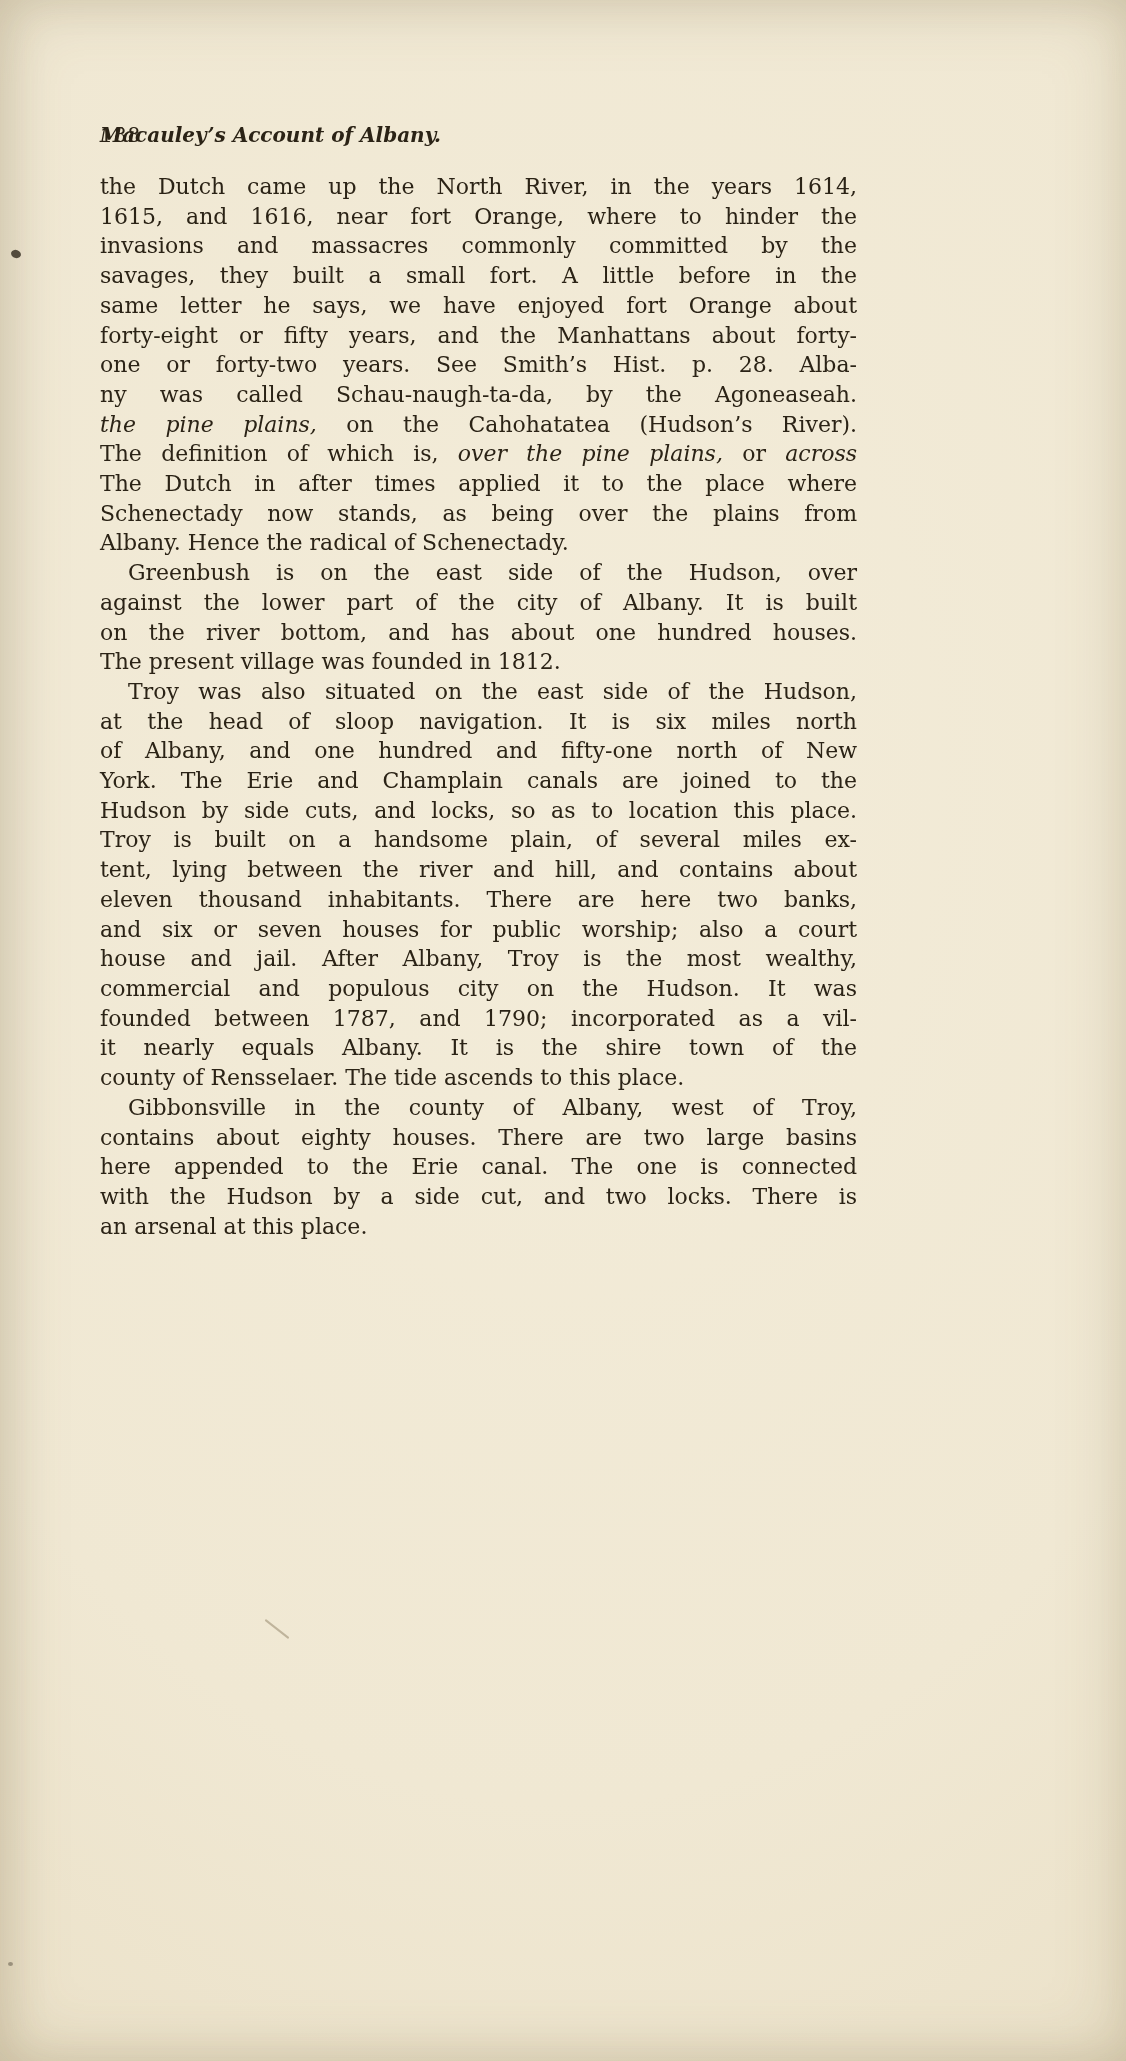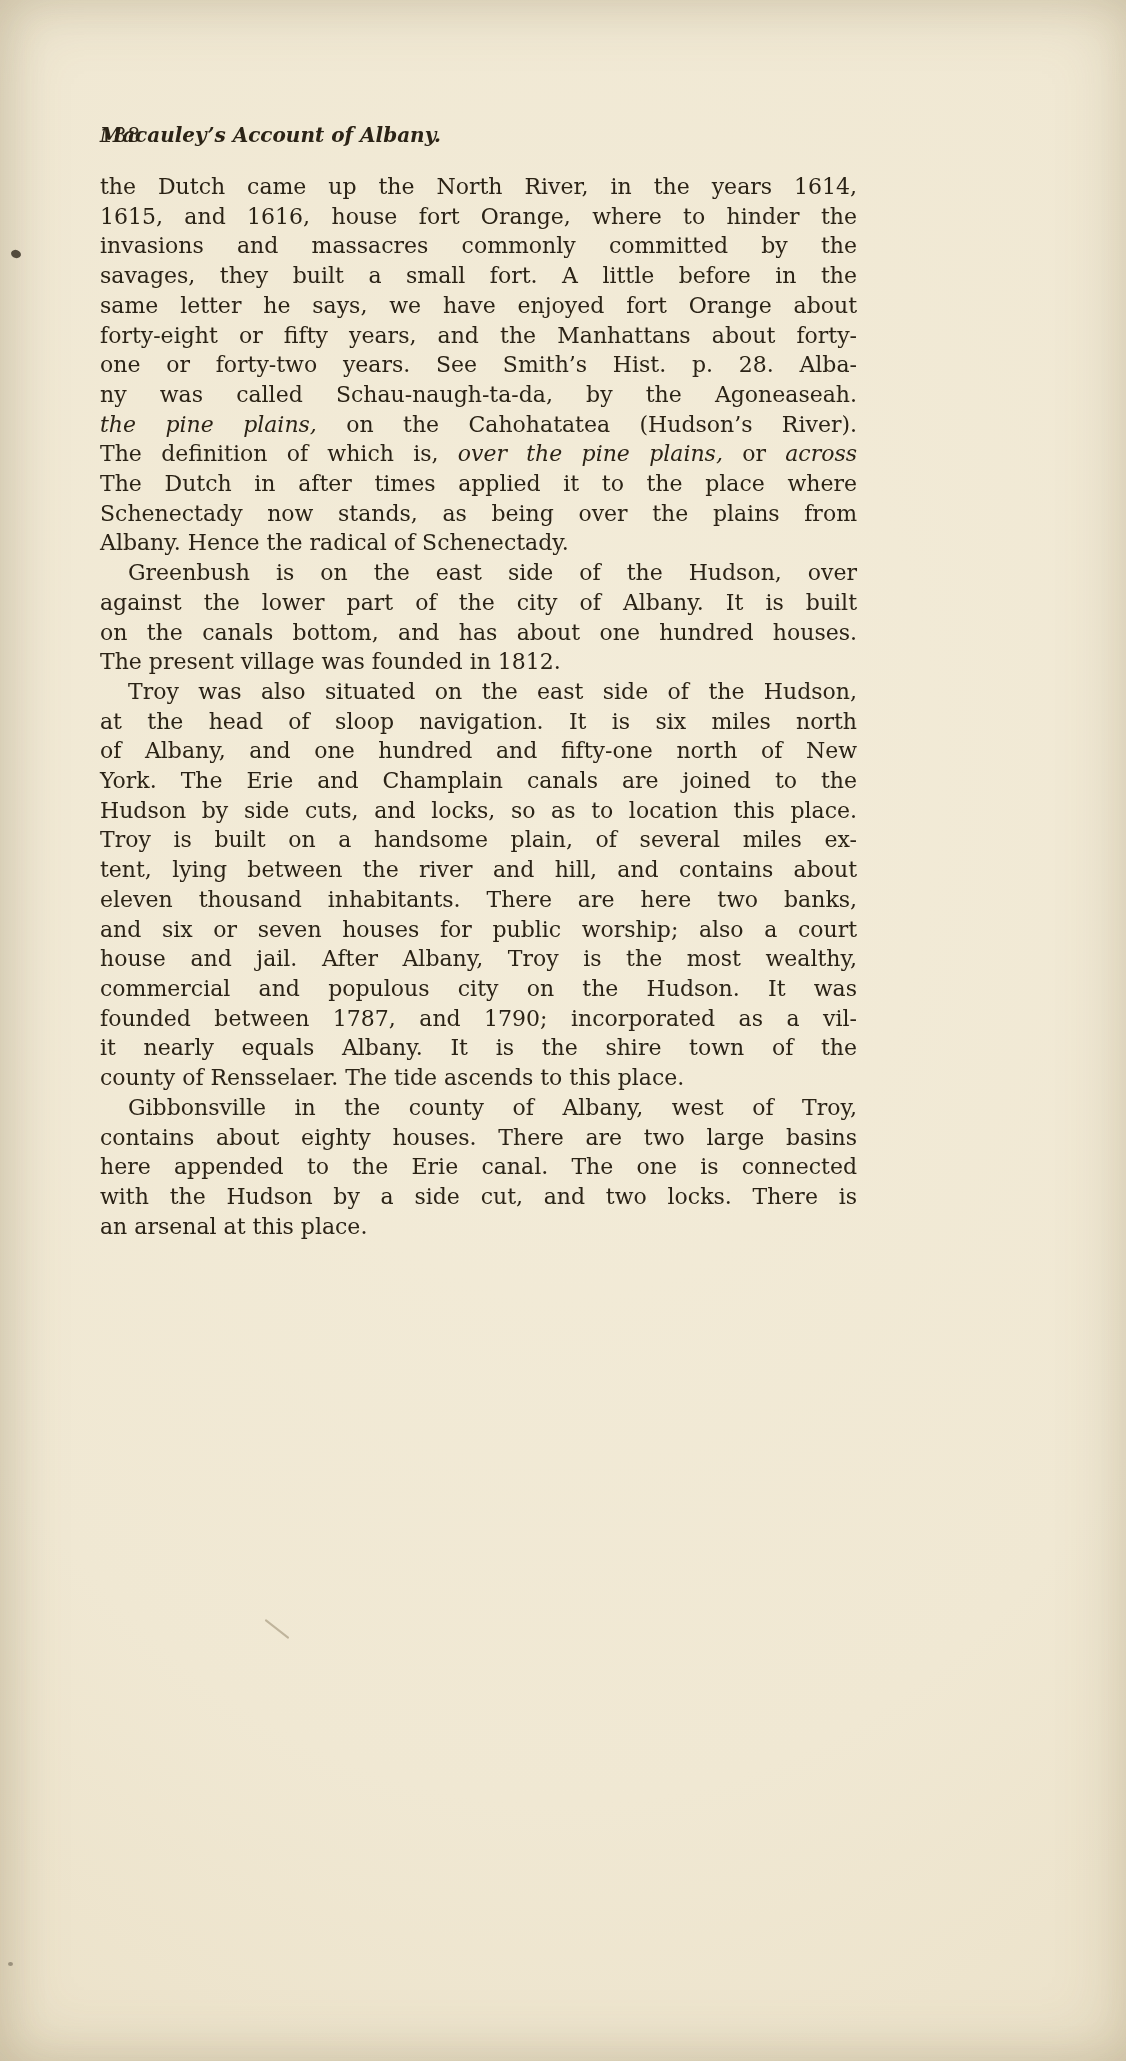--- a/index.html
+++ b/index.html
@@ -90,35 +90,35 @@
   <div class="speck speck-2"></div>
   <div class="scratch-1"></div>
 
   <div class="text-block">
     <header class="page-header">
       <span class="page-number">188</span>
       <span class="running-title">Macauley’s Account of Albany.</span>
     </header>
     <div class="page-body">
         <div class="line"><span>the Dutch came up the North River, in the years 1614,</span></div>
-        <div class="line"><span>1615, and 1616, house fort Orange, where to hinder the</span></div>
+        <div class="line"><span>1615, and 1616, near fort Orange, where to hinder the</span></div>
         <div class="line"><span>invasions and massacres commonly committed by the</span></div>
         <div class="line"><span>savages, they built a small fort. A little before in the</span></div>
         <div class="line"><span>same letter he says, we have enjoyed fort Orange about</span></div>
         <div class="line"><span>forty-eight or fifty years, and the Manhattans about forty-</span></div>
         <div class="line"><span>one or forty-two years. See Smith’s Hist. p. 28. Alba-</span></div>
         <div class="line"><span>ny was called Schau-naugh-ta-da, by the Agoneaseah.</span></div>
         <div class="line"><span class="italic">the pine plains,</span><span> on the Cahohatatea (Hudson’s River).</span></div>
         <div class="line"><span>The definition of which is, </span><span class="italic">over the pine plains,</span><span> or </span><span class="italic">across</span></div>
         <div class="line"><span>The Dutch in after times applied it to the place where</span></div>
         <div class="line"><span>Schenectady now stands, as being over the plains from</span></div>
         <div class="line last"><span>Albany. Hence the radical of Schenectady.</span></div>
         <div class="line indent"><span>Greenbush is on the east side of the Hudson, over</span></div>
         <div class="line"><span>against the lower part of the city of Albany. It is built</span></div>
-        <div class="line"><span>on the canals bottom, and has about one hundred houses.</span></div>
+        <div class="line"><span>on the river bottom, and has about one hundred houses.</span></div>
         <div class="line last"><span>The present village was founded in 1812.</span></div>
         <div class="line indent"><span>Troy was also situated on the east side of the Hudson,</span></div>
         <div class="line"><span>at the head of sloop navigation. It is six miles north</span></div>
         <div class="line"><span>of Albany, and one hundred and fifty-one north of New</span></div>
         <div class="line"><span>York. The Erie and Champlain canals are joined to the</span></div>
         <div class="line"><span>Hudson by side cuts, and locks, so as to location this place.</span></div>
         <div class="line"><span>Troy is built on a handsome plain, of several miles ex-</span></div>
         <div class="line"><span>tent, lying between the river and hill, and contains about</span></div>
         <div class="line"><span>eleven thousand inhabitants. There are here two banks,</span></div>
         <div class="line"><span>and six or seven houses for public worship; also a court</span></div>

